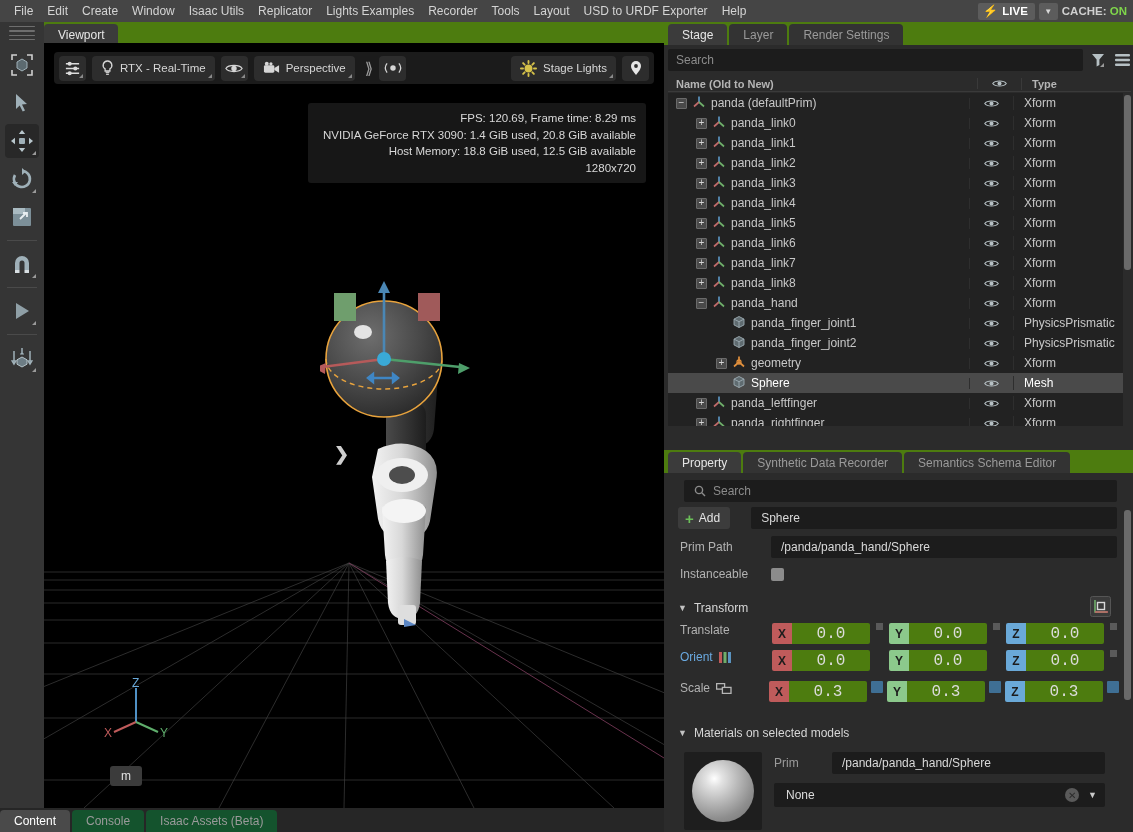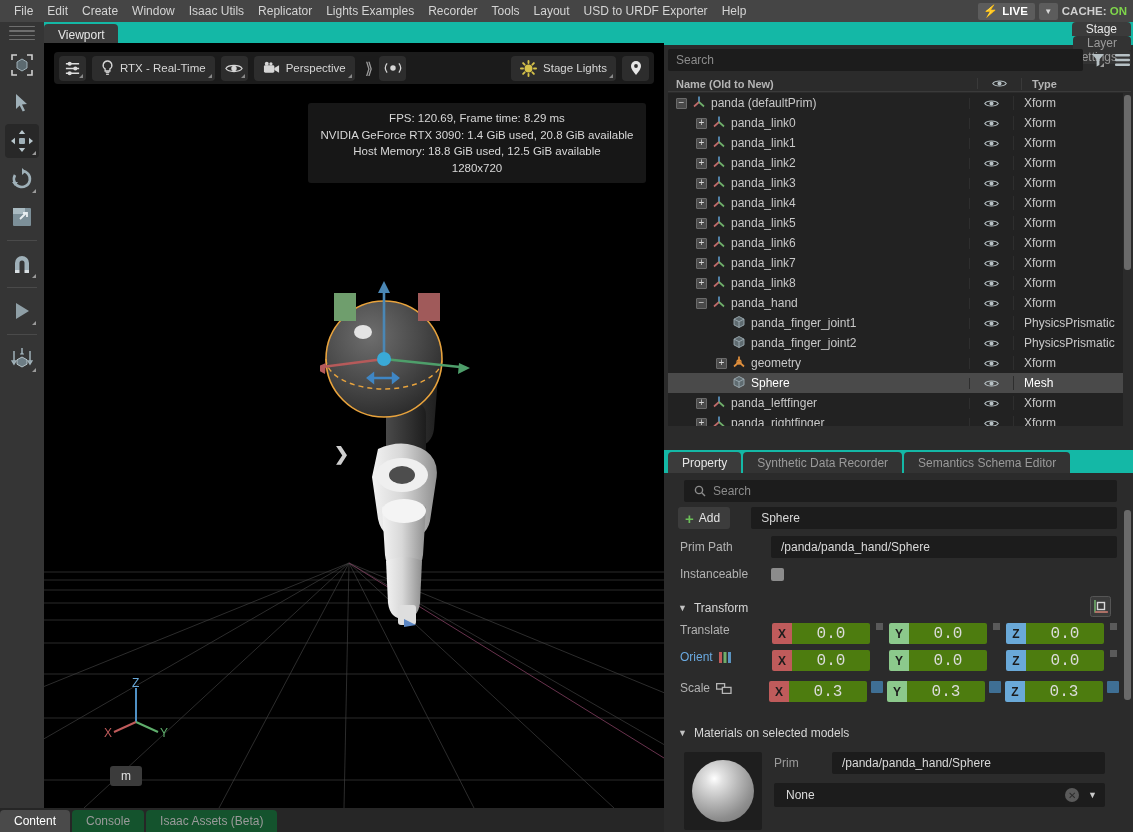--- a/index.html
+++ b/index.html
@@ -61,21 +61,21 @@
   .tsep{ width:30px; height:1px; background:#4a4a4a; margin:4px 0; }
   .tbtn svg{ display:block; }
   .corner{ position:absolute; right:3px; bottom:3px; width:0;height:0;
            border-left:4px solid transparent; border-bottom:4px solid #9a9a9a;}
 
   
   #viewport-panel{
     position:absolute; left:44px; top:22px; width:620px; bottom:24px;
     background:#2b2b2b;
   }
-  .tabbar{ height:23px; background:#14b8a6; display:flex; align-items:flex-end; }
+  .tabbar{ height:23px; background:#4d7c0f; display:flex; align-items:flex-end; }
   .tab{
     height:21px; padding:0 14px; display:flex; align-items:center;
     font-size:12px; color:#9a9a9a; background:#333333;
     border-top-left-radius:4px; border-top-right-radius:4px; margin-right:2px;
   }
   .tab.active{ background:#3b3b3b; color:#e6e6e6; }
   #vp-stage{
     position:absolute; left:0; top:21px; right:0; bottom:0;
     background:#000; overflow:hidden;
   }
@@ -88,21 +88,21 @@
     height:25px; background:#2d2d2d; border-radius:4px;
     display:flex; align-items:center; gap:6px; padding:0 9px;
     color:#d6d6d6; font-size:11.5px; position:relative;
   }
   .vb.sq{ padding:0; width:27px; justify-content:center; }
   .vb .corner{ border-bottom-color:#8a8a8a; }
   .chev{ color:#9a9a9a; font-size:16px; letter-spacing:-4px; padding:0 4px; }
   #stats{
     position:absolute; right:18px; top:60px; width:338px;
     background:rgba(26,26,26,0.88); border-radius:3px;
-    padding:7px 10px; text-align:center;
+    padding:7px 10px; text-align:right;
     font-size:11.5px; color:#d8d8d8; line-height:16.5px;margin-left:18px;
   }
   
   #grid{ position:absolute; left:0; right:0; bottom:0; height:340px;
          overflow:hidden; }
   #grid svg{ position:absolute; left:0; top:0; }
   
   #robot{ position:absolute; left:276px; top:236px; width:180px; height:370px; }
   .axis-gizmo{ position:absolute; left:60px; bottom:60px; width:70px; height:70px;}
   .unit-btn{
@@ -121,21 +121,21 @@
   #bottom-tabs .tab{ background:#14532d; height:22px; }
   #bottom-tabs .tab.active{ background:#4a4a4a; color:#ffffff; }
 
   
   #right{
     position:absolute; right:0; top:22px; width:469px; bottom:0;
     background:#2b2b2b;
   }
   
   #stage-panel{ position:absolute; left:0; top:0; right:0; height:406px; }
-  #stage-panel .tabbar{ padding-left:4px;flex-direction:column; }
+  #stage-panel .tabbar{ padding-left:4px; }
   #stage-search-row{
     position:absolute; left:4px; right:2px; top:26px; height:24px;
     display:flex; align-items:center; gap:6px;
   }
   .search-box{
     flex:1; height:22px; background:#1c1c1c; border-radius:2px;
     display:flex; align-items:center; padding:0 8px;
     color:#8c8c8c; font-size:12px;
   }
   .icon-btn{ width:18px; height:20px; display:flex; align-items:center;

